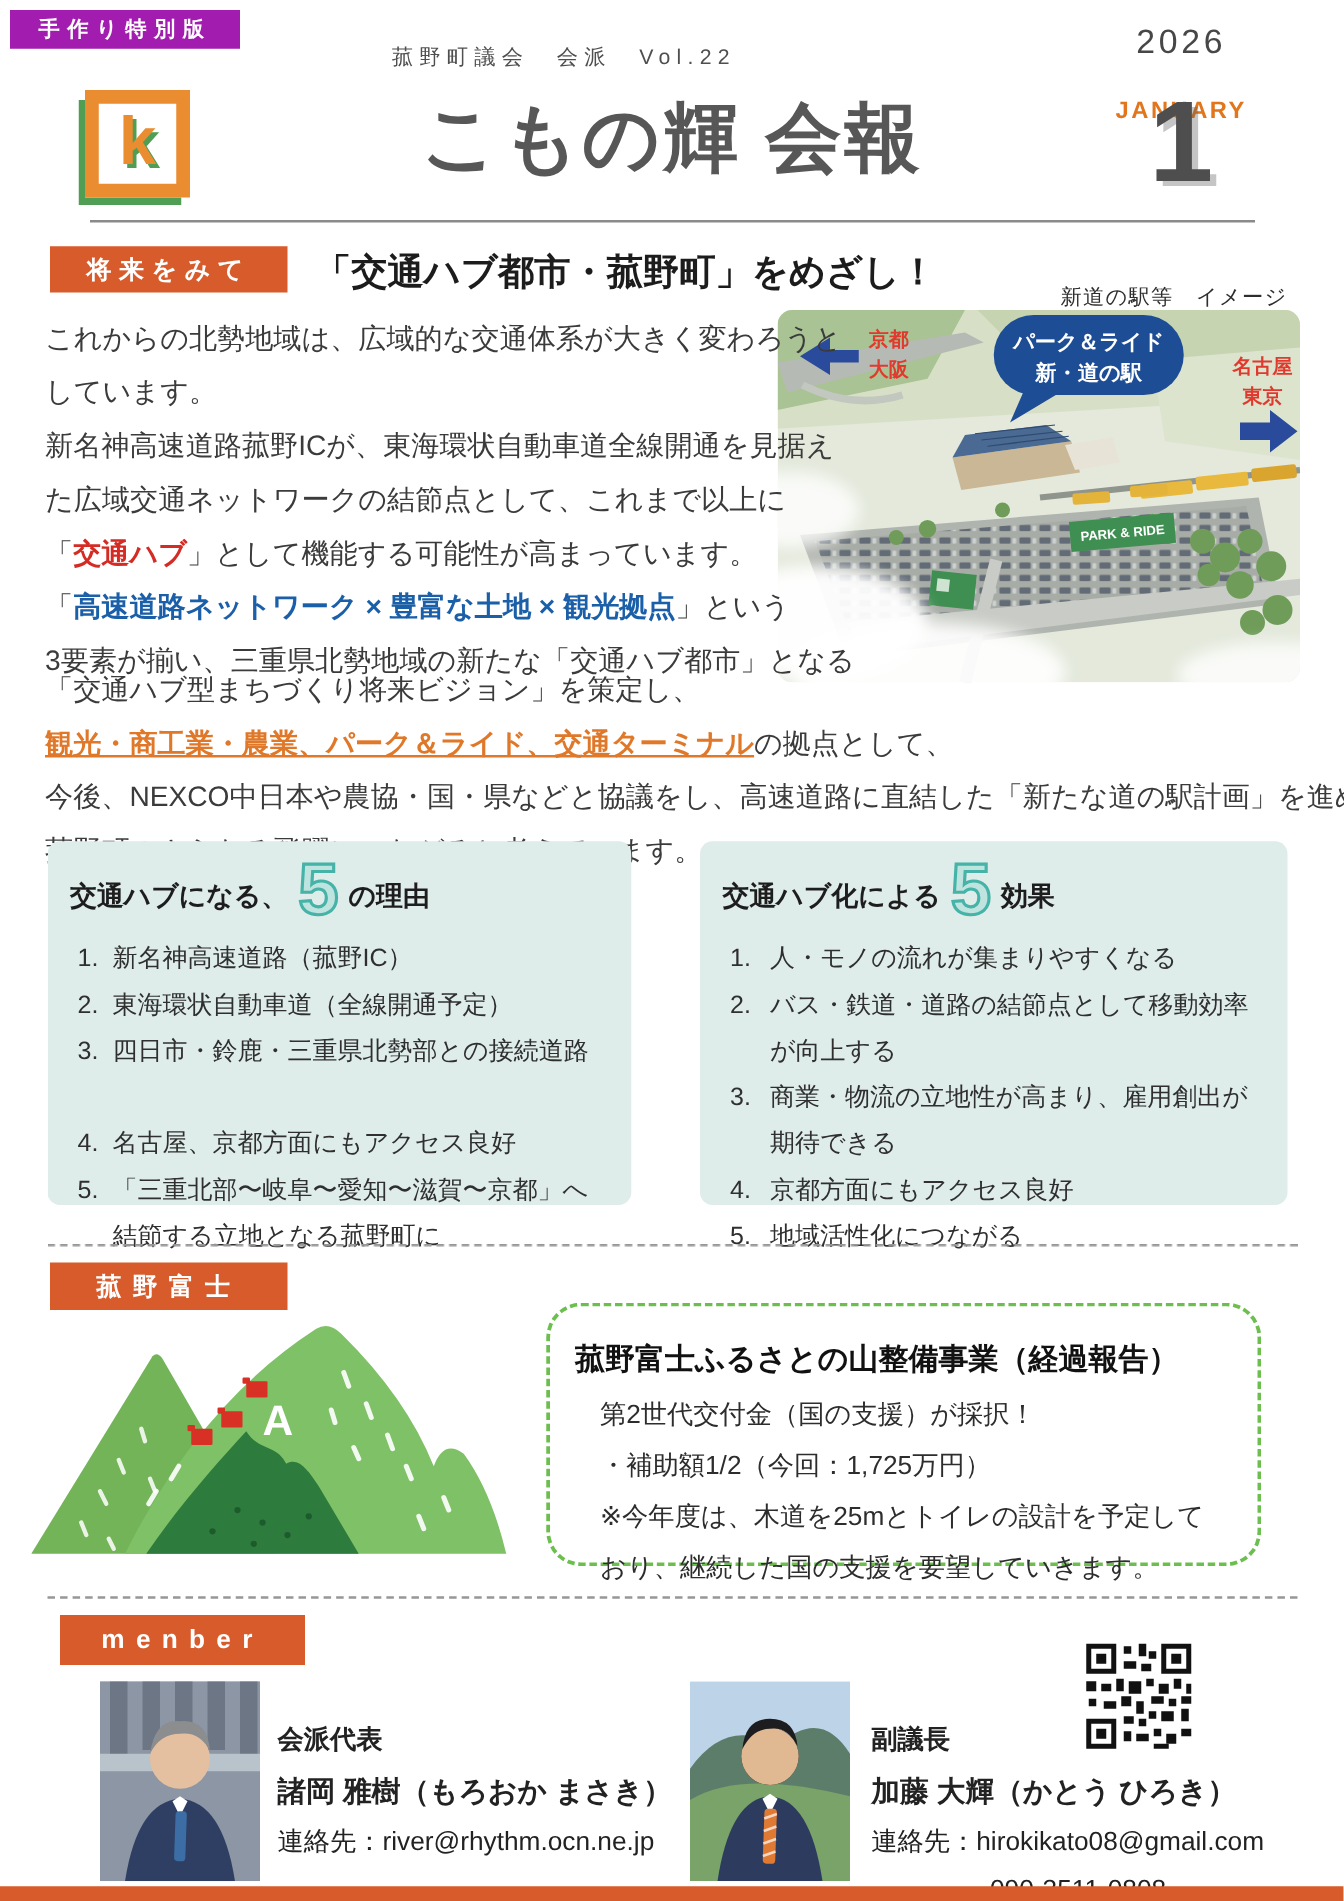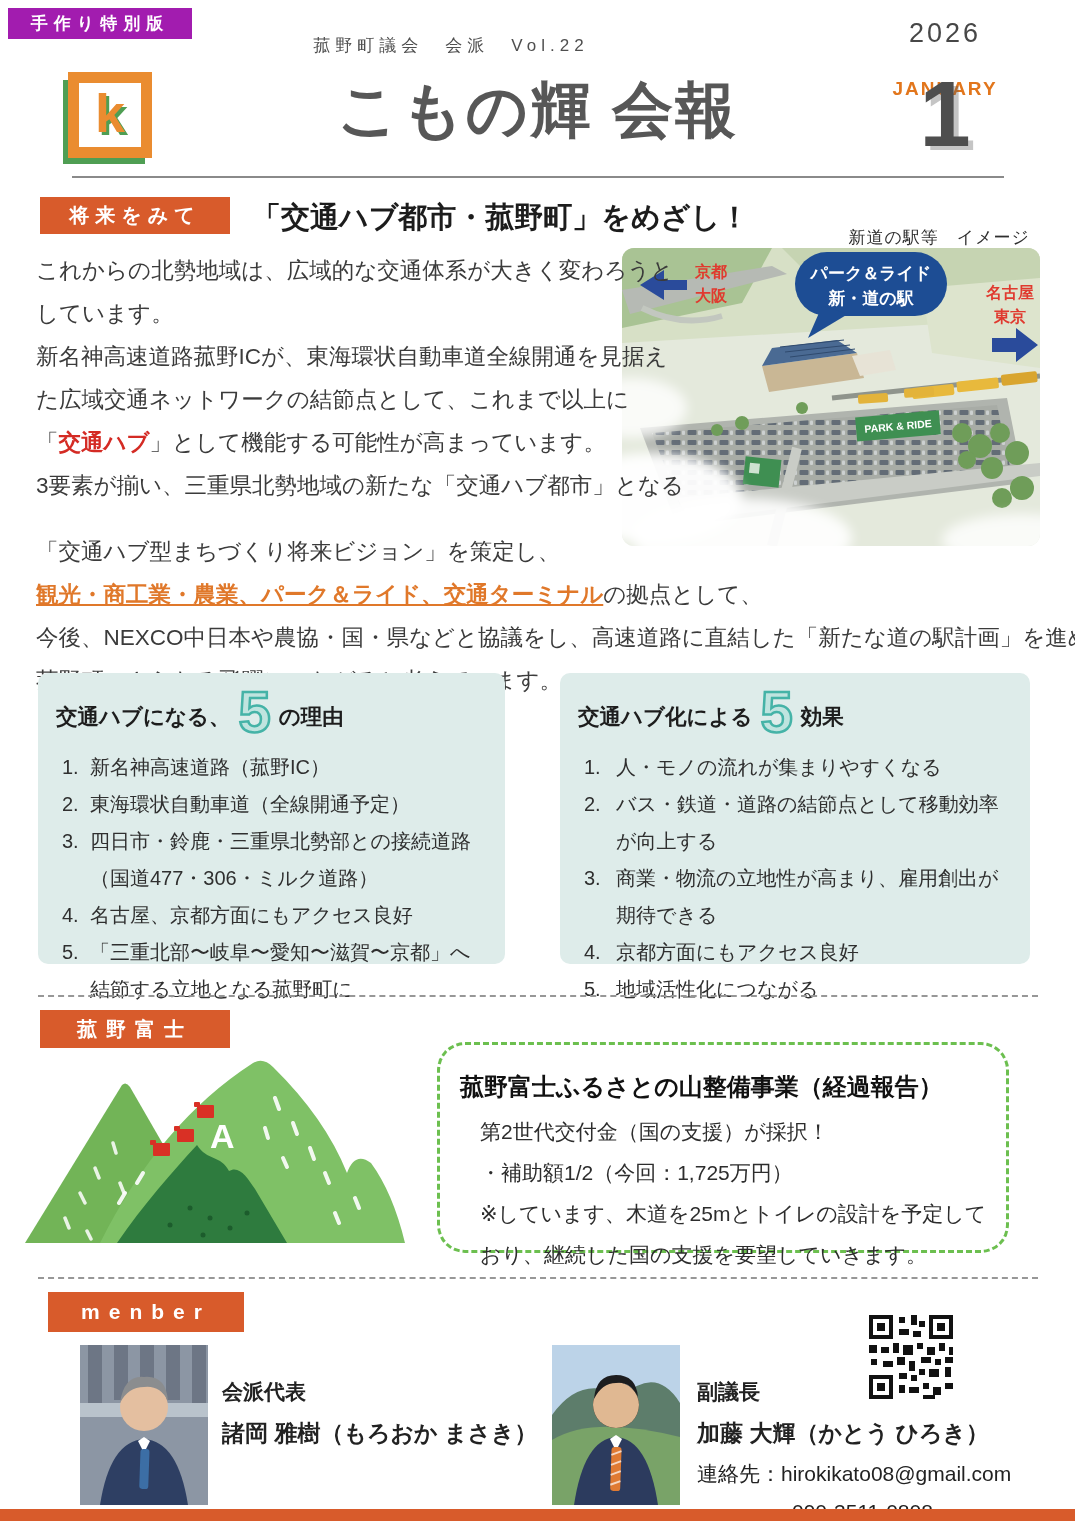--- a/index.html
+++ b/index.html
@@ -199,20 +199,21 @@
       </g>
     </svg>
   </div>
 
   <div class="para1">
     <div class="line">これからの北勢地域は、広域的な交通体系が大きく変わろうと</div>
     <div class="line">しています。</div>
     <div class="line">新名神高速道路菰野ICが、東海環状自動車道全線開通を見据え</div>
     <div class="line">た広域交通ネットワークの結節点として、これまで以上に</div>
     <div class="line"><span>「</span><span class="run-red">交通ハブ</span><span>」として機能する可能性が高まっています。</span></div>
+    <div class="line"><span>「</span><span class="run-blue">高速道路ネットワーク × 豊富な土地 × 観光拠点</span><span>」という</span></div>
     <div class="line">3要素が揃い、三重県北勢地域の新たな「交通ハブ都市」となる</div>
   </div>
 
   <div class="para2">
     <div class="line">「交通ハブ型まちづくり将来ビジョン」を策定し、</div>
     <div class="line"><span class="run-orange">観光・商工業・農業、パーク＆ライド、交通ターミナル</span><span>の拠点として、</span></div>
     <div class="line">今後、NEXCO中日本や農協・国・県などと協議をし、高速道路に直結した「新たな道の駅計画」を進めることが</div>
     <div class="line">菰野町のさらなる飛躍につながると考えています。</div>
   </div>
 
@@ -230,21 +231,20 @@
       <div class="li">
           <span class="num">2.</span>
           <span>東海環状自動車道（全線開通予定）</span>
         </div>
       <div class="li">
           <span class="num">3.</span>
           <span>四日市・鈴鹿・三重県北勢部との接続道路</span>
         </div>
       <div class="li">
           <span class="num"></span>
-          <span>（国道477・306・ミルク道路）</span>
         </div>
       <div class="li">
           <span class="num">4.</span>
           <span>名古屋、京都方面にもアクセス良好</span>
         </div>
       <div class="li">
           <span class="num">5.</span>
           <span>「三重北部〜岐阜〜愛知〜滋賀〜京都」へ</span>
         </div>
       <div class="li">
@@ -347,21 +347,21 @@
           <rect x="169" y="49" width="6" height="5" rx="1"></rect>
       </g>
       <text x="185" y="95" font-size="34" font-weight="bold" fill="#ffffff" font-family="Liberation Sans, DejaVu Sans, sans-serif">A</text>
     </svg>
   </div>
 
   <div class="fuji-box">
     <div class="fuji-title">菰野富士ふるさとの山整備事業（経過報告）</div>
     <div class="fuji-line first">第2世代交付金（国の支援）が採択！</div>
     <div class="fuji-line">・補助額1/2（今回：1,725万円）</div>
-    <div class="fuji-line">※しています、木道を25mとトイレの設計を予定して</div>
+    <div class="fuji-line">※今年度は、木道を25mとトイレの設計を予定して</div>
     <div class="fuji-line">おり、継続した国の支援を要望していきます。</div>
   </div>
 
   <div class="dash-divider div2"></div>
 
   <div class="sec-badge badge-member">menber</div>
 
   <div class="photo photo-1">
     <svg width="128" height="160" viewBox="0 0 128 160" xmlns="http://www.w3.org/2000/svg">
       <rect width="128" height="160" fill="#9aa3ad"></rect>
@@ -377,20 +377,21 @@
       <circle cx="64" cy="62" r="24" fill="#e4bfa0"></circle>
       <path d="M40,58 Q44,30 64,32 Q86,30 88,56 Q80,40 64,42 Q48,42 40,58 Z" fill="#8b8d8f"></path>
       <path d="M20,160 Q30,96 64,94 Q98,96 108,160 Z" fill="#2e3f63"></path>
       <polygon points="58,96 64,108 70,96 64,92" fill="#ffffff"></polygon>
       <rect x="60" y="104" width="9" height="40" rx="3" fill="#3c6ea5" transform="rotate(2 64 120)"></rect>
     </svg>
   </div>
   <div class="member-text mt-1">
     <div class="member-role">会派代表</div>
     <div class="member-name">諸岡 雅樹（もろおか まさき）</div>
+    <div class="member-contact">連絡先：river@rhythm.ocn.ne.jp</div>
   </div>
 
   <div class="photo photo-2">
     <svg width="128" height="160" viewBox="0 0 128 160" xmlns="http://www.w3.org/2000/svg">
       <rect width="128" height="160" fill="#bcd3e8"></rect>
       <path d="M0,70 Q30,28 70,52 Q104,20 128,58 L128,100 L0,100 Z" fill="#5d7d6b"></path>
       <path d="M0,95 Q40,70 128,92 L128,160 L0,160 Z" fill="#79a368"></path>
       <circle cx="64" cy="60" r="23" fill="#e0b astensions"></circle>
       <circle cx="64" cy="60" r="23" fill="#e0b892"></circle>
       <path d="M42,54 Q44,30 64,30 Q84,30 86,52 Q78,36 64,38 Q50,38 42,54 Z" fill="#1d1d1f"></path>

